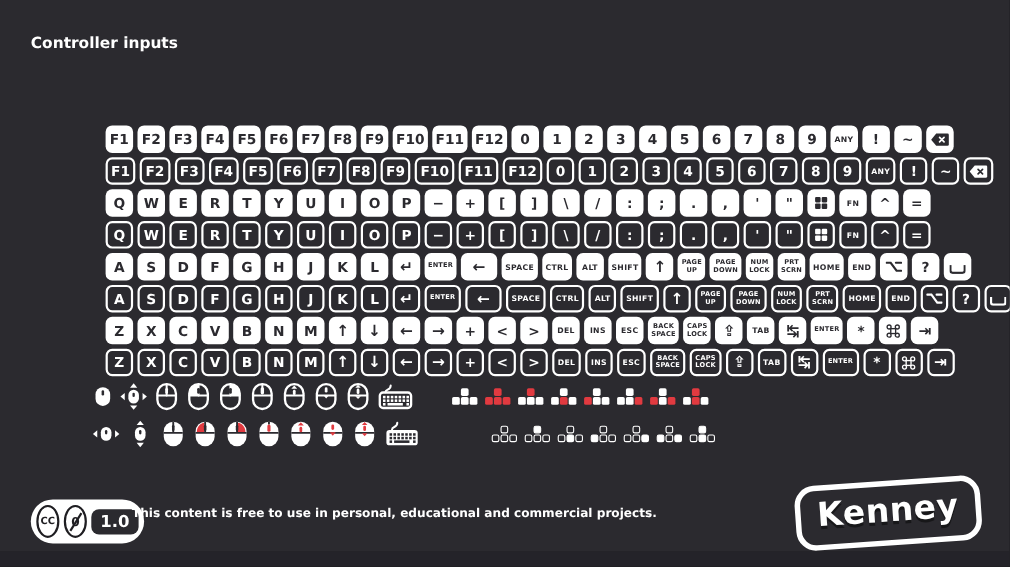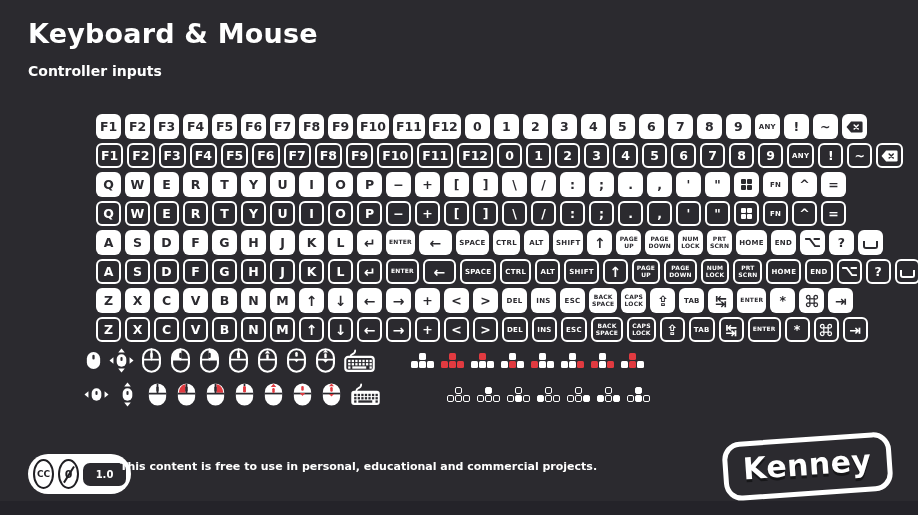--- a/index.html
+++ b/index.html
@@ -57,21 +57,21 @@
   .lnc{fill:none;stroke:currentColor;stroke-width:2.1;}
   
   .cc-badge{position:absolute;left:28px;top:454px;display:flex;align-items:center;gap:4px;
             background:#fff;border-radius:20px;padding:5px;}
   .cc-circle{width:21px;height:30px;border:2.4px solid #1f1e22;border-radius:50%;box-sizing:border-box;
              display:flex;align-items:center;justify-content:center;font-weight:bold;font-size:9px;
              color:#1f1e22;position:relative;overflow:hidden;}
   .cc-zero{font-size:11px;}
   .cc-zero .slash{position:absolute;width:1.8px;height:19px;background:#1f1e22;transform:rotate(32deg);}
   .cc-version{width:43px;height:23px;background:#2b2a2f;border-radius:7px;color:#fff;
-              font-weight:bold;font-size:10px;display:flex;align-items:center;justify-content:center;}
+              font-weight:bold;font-size:15px;display:flex;align-items:center;justify-content:center;}
   .credits{position:absolute;left:120px;top:459px;color:#fff;font-size:11px;font-weight:bold;line-height:1.4;}
   .logo{position:absolute;right:26px;top:437px;transform:rotate(-4deg);background:#2b2a2f;
         border:5px solid #fff;border-radius:18px;padding:5px 15px 9px;}
   .logo-text{font-size:30px;font-weight:bold;color:#fff;letter-spacing:.5px;
              text-shadow:0 3px 0 rgba(0,0,0,.45);}
   .bottom-strip{position:absolute;left:0;right:0;bottom:0;height:14px;background:#242329;}
 </style>
 </head>
 <body>
 
@@ -246,21 +246,20 @@
         <rect x="5.2" y="19.1" width="2.4" height="2.4"></rect>
           <rect x="9.5" y="19.1" width="14.5" height="2.4"></rect>
           <rect x="27.4" y="19.1" width="2.4" height="2.4"></rect>
       </g>
     </symbol>
   </defs>
 </svg>
 
 <div class="page">
   <div class="header">
-    <div class="title">Keyboard &amp; Mouse</div>
     <div class="subtitle">Controller inputs</div>
   </div>
 
   <div class="keys">
       <div class="krow">
         <div class="key solid">F1</div>
         <div class="key solid">F2</div>
         <div class="key solid">F3</div>
         <div class="key solid">F4</div>
         <div class="key solid">F5</div>

